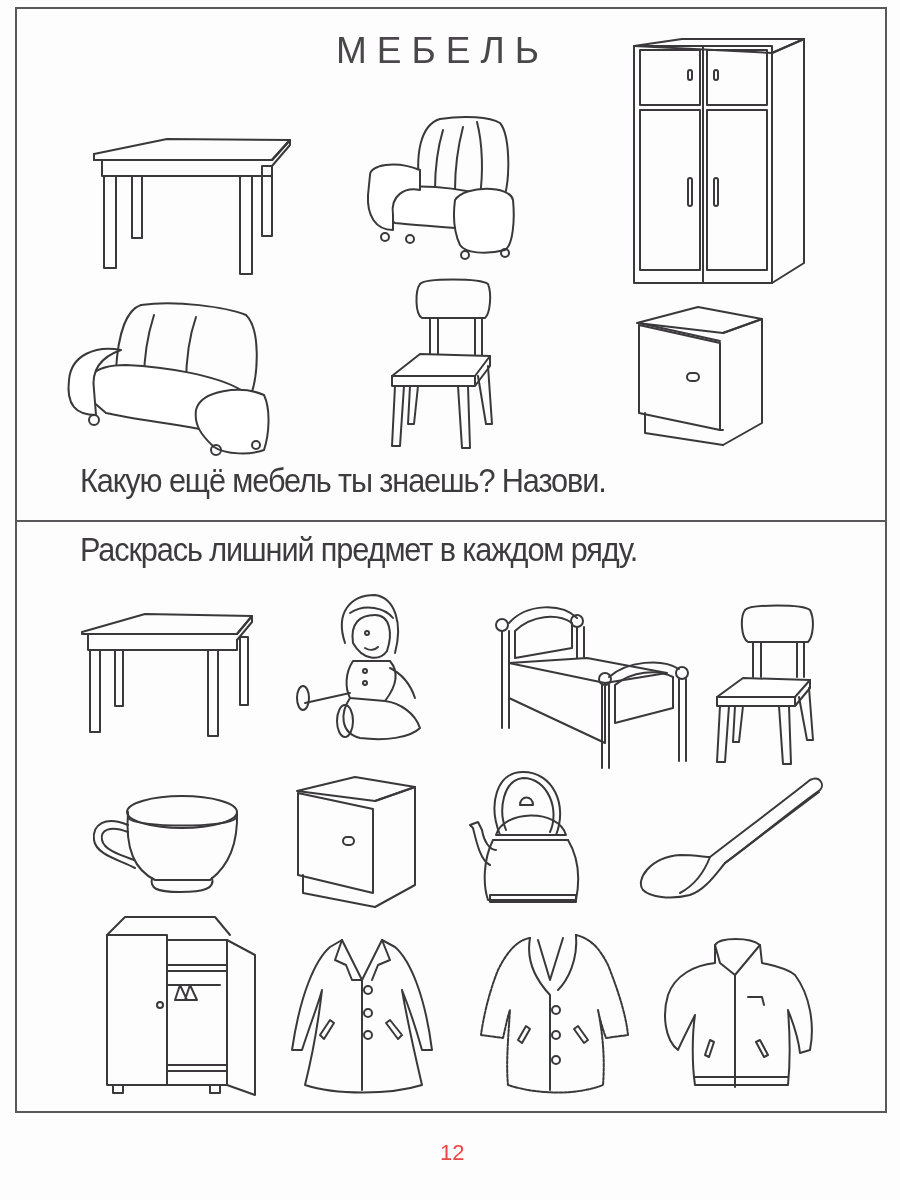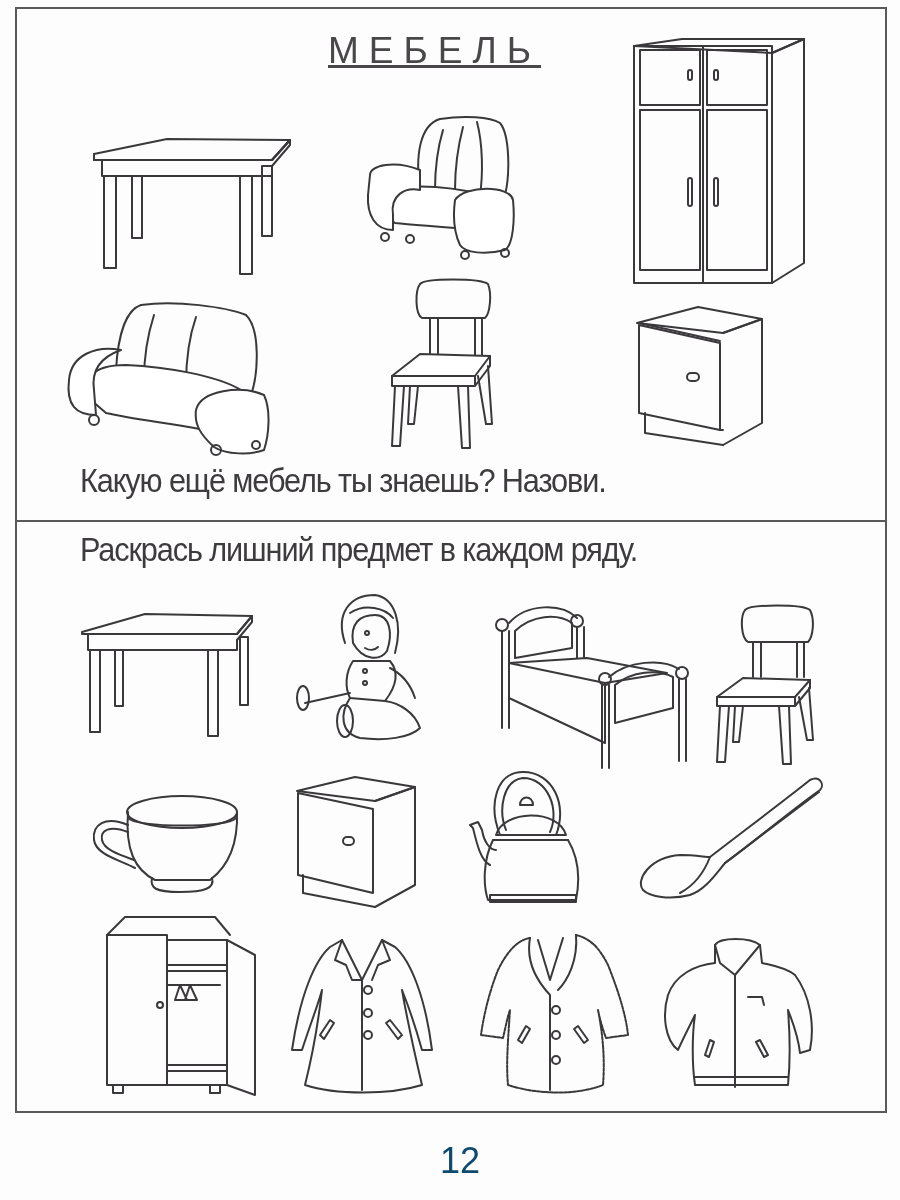--- a/index.html
+++ b/index.html
@@ -1,23 +1,23 @@
 <!DOCTYPE html>
 <html><head>
 <meta charset="utf-8">
 <style>
   html,body{margin:0;padding:0;}
   body{width:900px;height:1200px;background:#fdfdfd;position:relative;overflow:hidden;
        font-family:"Liberation Sans",sans-serif;color:#3c3a3d;}
   .frame{position:absolute;left:15px;top:7px;width:872px;height:1106px;border:2px solid #5a585b;box-sizing:border-box;}
   .divider{position:absolute;left:15px;top:520px;width:872px;height:2px;background:#5a585b;}
-  .title{position:absolute;left:328px;top:30px;font-size:37px;letter-spacing:10px;color:#4a474b;text-decoration:underline;}
+  .title{position:absolute;left:336px;top:30px;font-size:37px;letter-spacing:10px;color:#4a474b;}
   .q1{position:absolute;left:80px;top:462px;font-size:33px;letter-spacing:-1.2px;transform:scaleX(0.93);transform-origin:left;color:#3e3b3f;white-space:nowrap;}
   .q2{position:absolute;left:80px;top:531px;font-size:33px;letter-spacing:-1.2px;transform:scaleX(0.93);transform-origin:left;color:#3e3b3f;white-space:nowrap;}
-  .pagenum{position:absolute;left:440px;top:1140px;font-size:36px;color:#0c4a6e;}
+  .pagenum{position:absolute;left:440px;top:1140px;font-size:22px;color:#ef4444;}
   .ill{position:absolute;}
   .ill svg{width:100%;height:100%;overflow:visible;}
   .ill svg *{fill:none;stroke:#3a383b;stroke-width:2;stroke-linejoin:round;stroke-linecap:round;}
   .ill svg .fw{fill:#fff;}
 </style>
 </head>
 <body>
 
 <div class="frame"></div>
 <div class="divider"></div>

